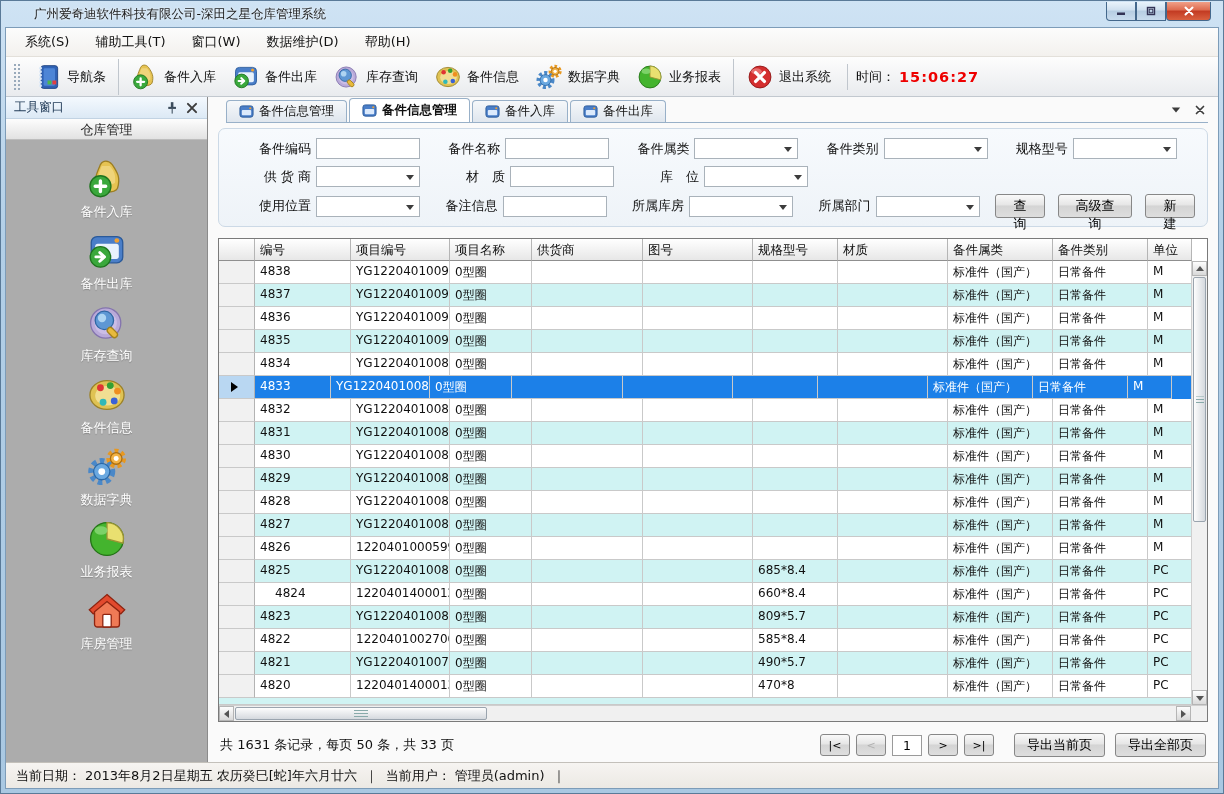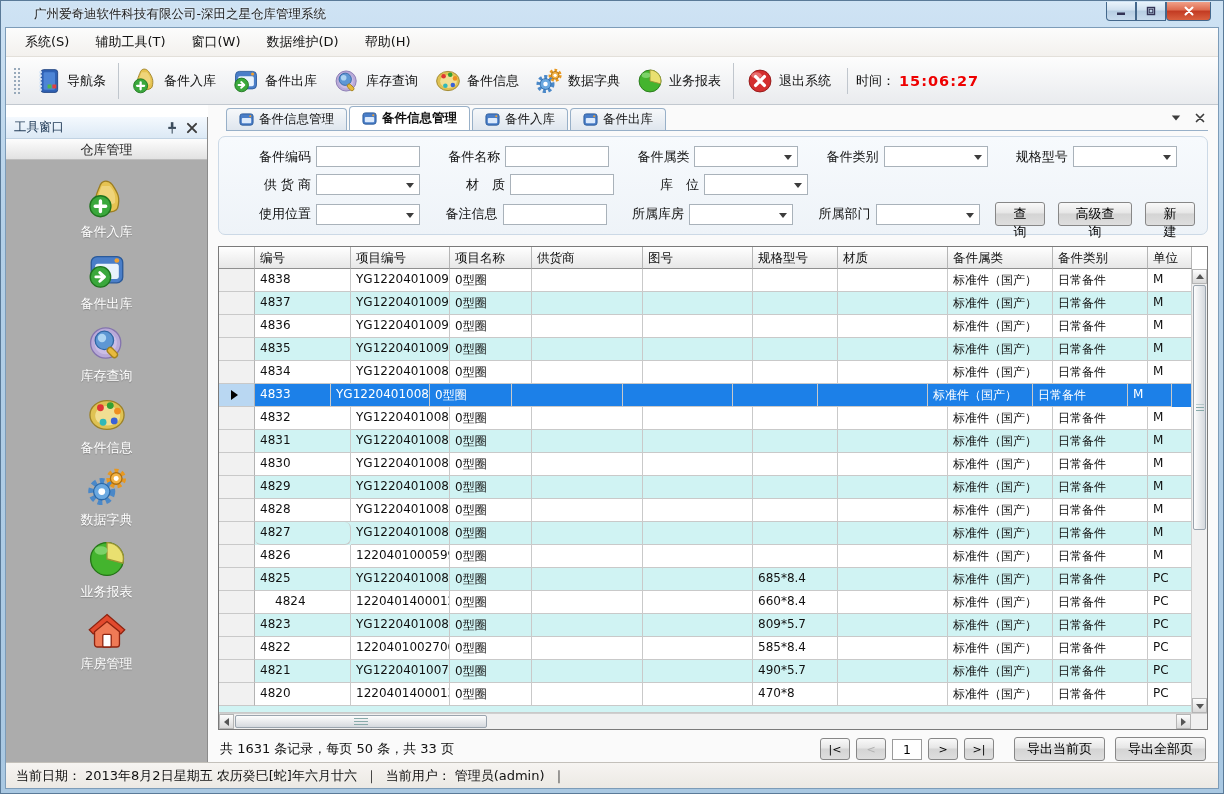--- a/index.html
+++ b/index.html
@@ -27,39 +27,39 @@
   .win-btn.close-btn { border-bottom-right-radius:4px; border-bottom-left-radius:4px; margin-left:0; }
 
   
   .app-body { flex:1; min-height:0; background:#fff; border:1px solid #7d9cb8;
     display:flex; flex-direction:column; }
 
   .menubar { height:29px; background:linear-gradient(#fcfcfc,#f3f1ee);
     display:flex; align-items:center; padding:0 6px; border-bottom:1px solid #e3e0da; }
   .menu-item { padding:4px 13px; font-size:13px; cursor:default; }
 
-  .toolbar { height:48px; background:linear-gradient(#fdfdfd,#e9ebee);
+  .toolbar { height:40px; background:linear-gradient(#fdfdfd,#e9ebee);
     border-bottom:1px solid #c2c8cf; display:flex; align-items:center; padding:4px 4px; }
   .grip { width:8px; height:26px; margin:0 4px;
     background-image:repeating-linear-gradient(#9ab 0 2px, transparent 2px 4px),
                      repeating-linear-gradient(#9ab 0 2px, transparent 2px 4px);
     background-size:2px 100%, 2px 100%; background-position:0 0, 4px 0; background-repeat:no-repeat; }
   .tool-btn { display:flex; align-items:center; gap:5px; padding:4px 8px; border-radius:3px; cursor:default; }
   .tool-btn.sep-before { border-left:1px solid #c0c6cd; margin-left:4px; padding-left:12px; border-radius:0; }
   .tool-icon { width:28px; height:28px; display:inline-flex; }
   .tool-icon svg { width:28px; height:28px; }
   .tool-label { font-size:13px; }
   .v-sep { width:1px; height:26px; background:#c0c6cd; margin:0 8px; }
   .time-label { font-size:13px; }
   .time-value { color:#ee0000; font-weight:bold; font-size:14.5px; letter-spacing:1px; margin-left:4px; }
 
   
   .main { flex:1; min-height:0; display:flex; }
 
-  .sidebar { width:202px; display:flex; flex-direction:column; border-right:1px solid #8b8b8b;margin-top:12px; }
+  .sidebar { width:202px; display:flex; flex-direction:column; border-right:1px solid #8b8b8b; }
   .sidebar-header { height:22px; background:linear-gradient(#f4f9fe,#dce9f5);
     border-bottom:1px solid #c2d3e3; display:flex; align-items:center; padding:0 8px; font-size:12.5px; color:#223c58; }
   .sidebar-header .spacer { flex:1; }
   .hdr-ico { width:14px; height:14px; display:inline-flex; margin-left:6px; }
   .hdr-ico svg { width:14px; height:14px; }
   .sidebar-section { height:21px; background:linear-gradient(#fdfdfd,#e2e2e2);
     border-bottom:1px solid #bdbdbd; text-align:center; line-height:21px; font-size:13px; color:#222; }
   .sidebar-items { flex:1; background:#acacac; padding-top:18px;
     display:flex; flex-direction:column; align-items:center; gap:9px; }
   .side-item { width:120px; display:flex; flex-direction:column; align-items:center; gap:3px; cursor:default; }
@@ -753,21 +753,21 @@
                 <div class="g-cell" style="width: 111px;"></div>
                 <div class="g-cell" style="width: 110px;"></div>
                 <div class="g-cell" style="width: 85px;"></div>
                 <div class="g-cell" style="width: 110px;"></div>
                 <div class="g-cell" style="width: 105px;">标准件（国产）</div>
                 <div class="g-cell" style="width: 95px;">日常备件</div>
                 <div class="g-cell" style="width: 44px;">M</div>
               </div>
               <div class="grid-row zebra">
                 <div class="g-cell g-ind" style="width: 36px;"></div>
-                <div class="g-cell" style="width: 96px; border-radius: 6px;">4827</div>
+                <div class="g-cell" style="width: 96px;">4827</div>
                 <div class="g-cell" style="width: 99px;">YG12204010082</div>
                 <div class="g-cell" style="width: 82px;">0型圈</div>
                 <div class="g-cell" style="width: 111px;"></div>
                 <div class="g-cell" style="width: 110px;"></div>
                 <div class="g-cell" style="width: 85px;"></div>
                 <div class="g-cell" style="width: 110px;"></div>
                 <div class="g-cell" style="width: 105px;">标准件（国产）</div>
                 <div class="g-cell" style="width: 95px;">日常备件</div>
                 <div class="g-cell" style="width: 44px;">M</div>
               </div>

